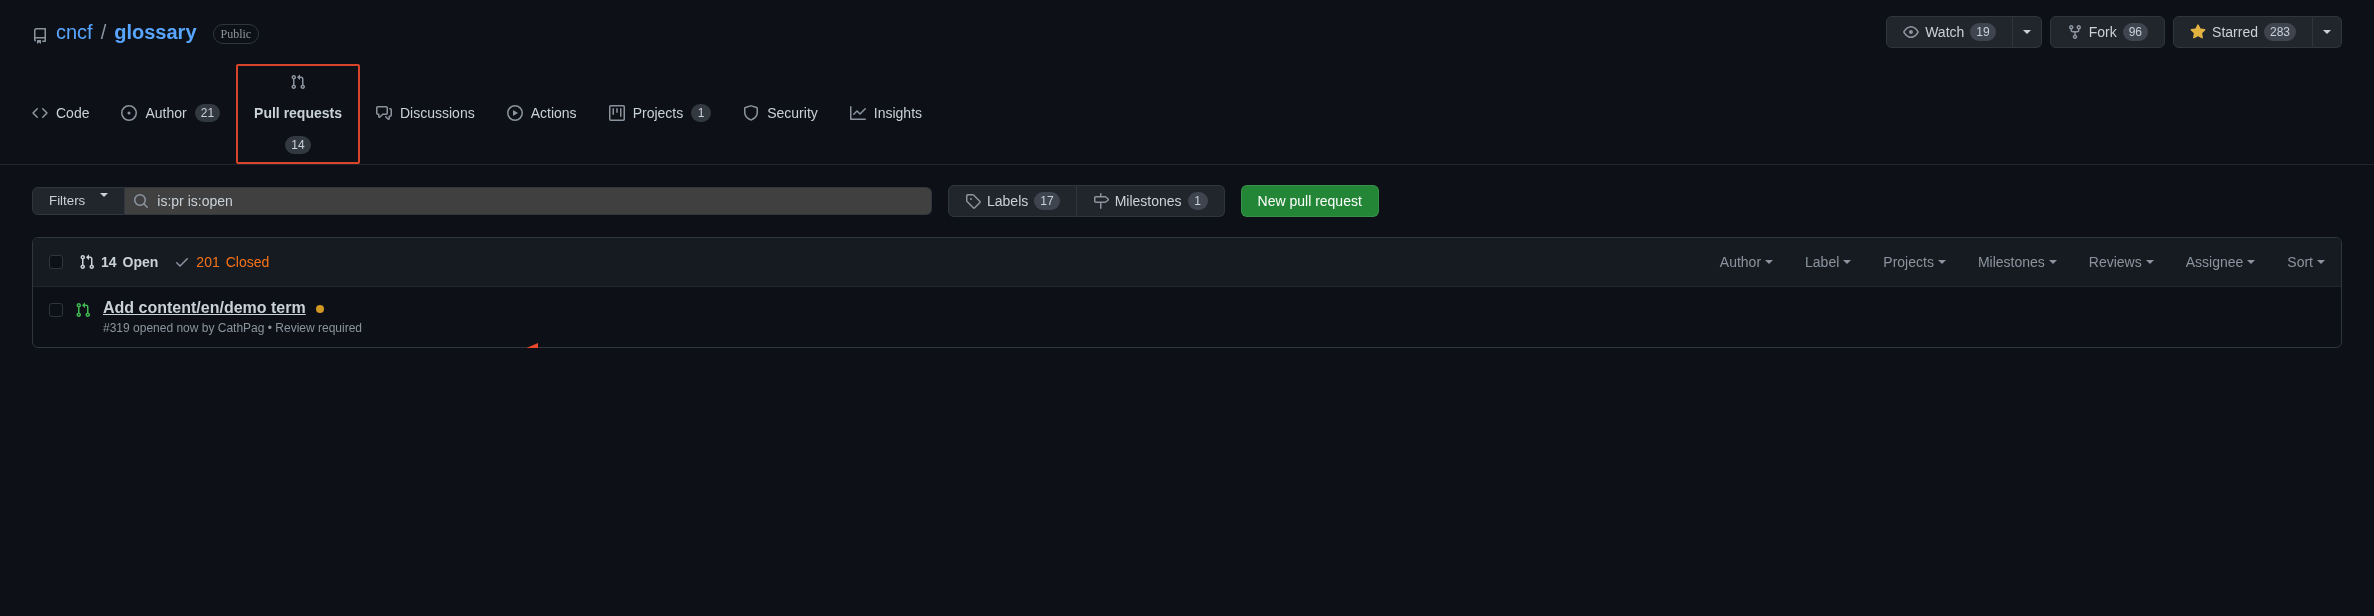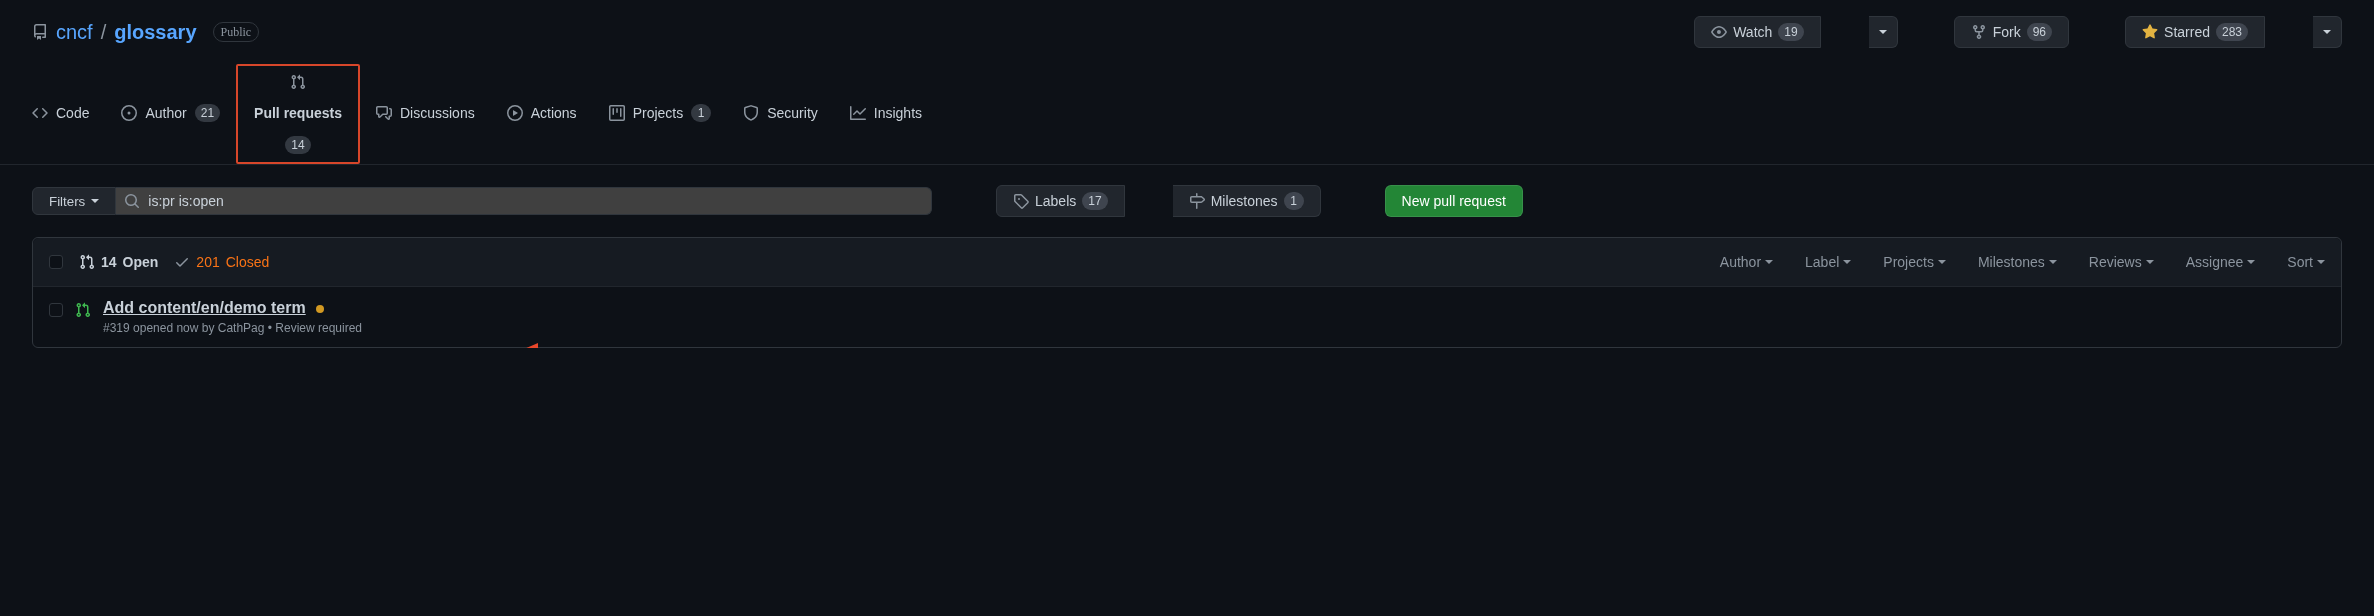--- a/index.html
+++ b/index.html
@@ -10,21 +10,21 @@
       font-size: 14px;
     }
     .header {
       display: flex;
       justify-content: space-between;
       align-items: center;
       padding: 16px 32px 0 32px;
     }
     .breadcrumb {
       display: flex;
-      align-items: center;
+      align-items: flex-end;
       gap: 8px;
       font-size: 20px;
     }
     .breadcrumb a { color: #58a6ff; text-decoration: none; }
     .breadcrumb .sep { color: #8b949e; }
     .visibility-badge {
       display: inline-block;
       padding: 0 7px;
       font-size: 12px;
       font-weight: 500;
@@ -45,21 +45,20 @@
       gap: 6px;
       padding: 5px 16px;
       font-size: 14px;
       font-weight: 500;
       line-height: 20px;
       background: #21262d;
       border: 1px solid #30363d;
       border-radius: 6px;
       color: #c9d1d9;
       cursor: pointer;
-      margin-left: 48px;
     }
     .btn-group { display: flex; }
     .btn-group .btn:first-child { border-top-right-radius: 0; border-bottom-right-radius: 0; }
     .btn-group .btn:last-child { border-top-left-radius: 0; border-bottom-left-radius: 0; border-left: 0; padding: 5px 10px; }
     .counter {
       display: inline-block;
       min-width: 20px;
       padding: 0 6px;
       font-size: 12px;
       font-weight: 500;
@@ -90,22 +89,22 @@
     .nav-tab.highlighted { border: 2px solid #d7462a; border-radius: 2px; }
     .icon { display: inline-flex; fill: #8b949e; color: #8b949e; }
     .subnav {
       display: flex;
       padding: 20px 32px;
       gap: 16px;
       align-items: center;
     }
     .filter-btn {
       display: inline-flex;
-      align-items: center;
-      gap: 6px;
+      align-items: flex-start;
+      gap: 15px;
       padding: 5px 16px;
       background: #21262d;
       border: 1px solid #30363d;
       border-radius: 6px 0 0 6px;
       color: #c9d1d9;
       font-weight: 500;
       cursor: pointer;
     }
     .search-wrap {
       display: flex;

